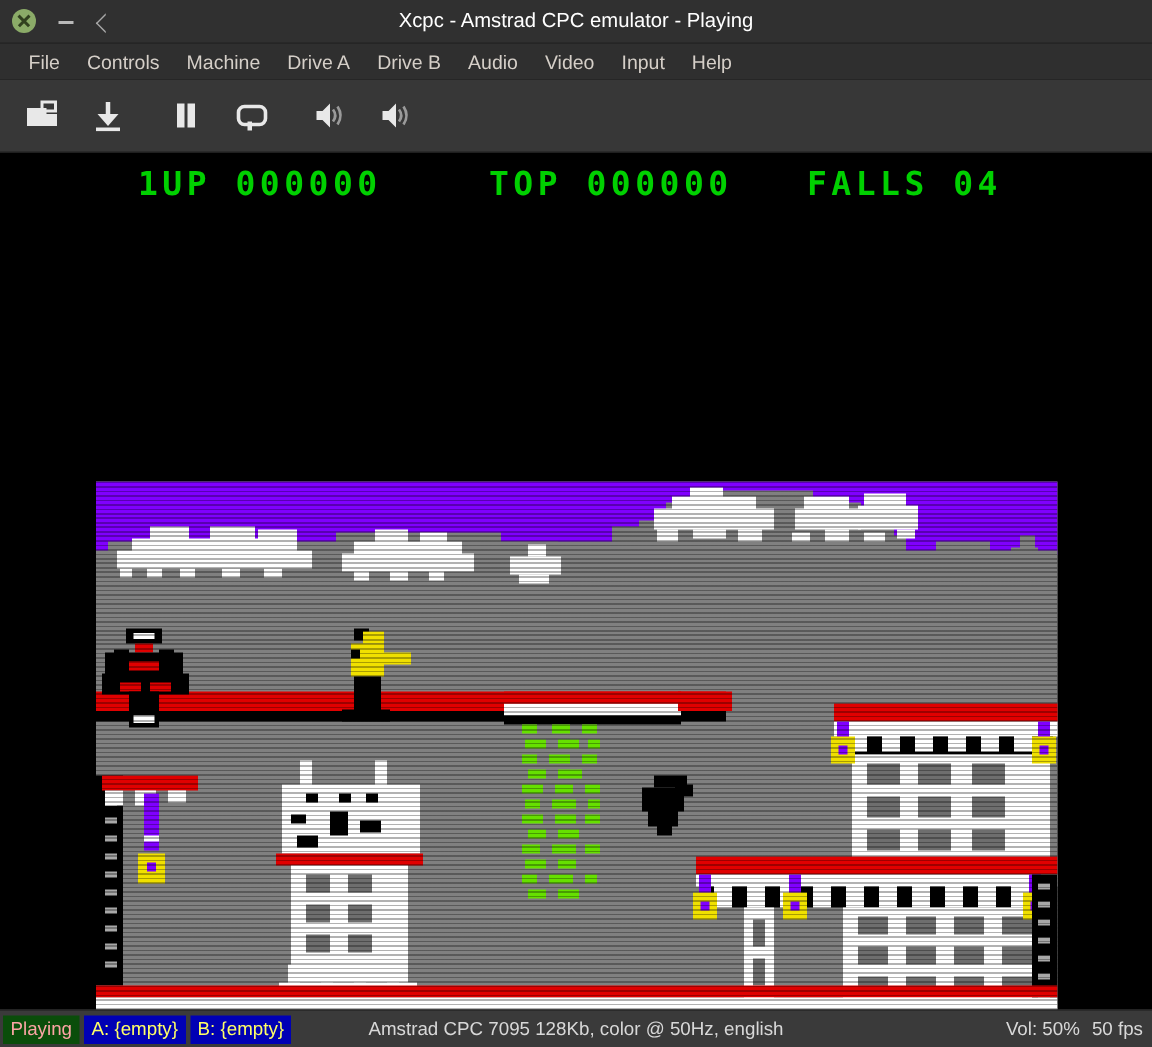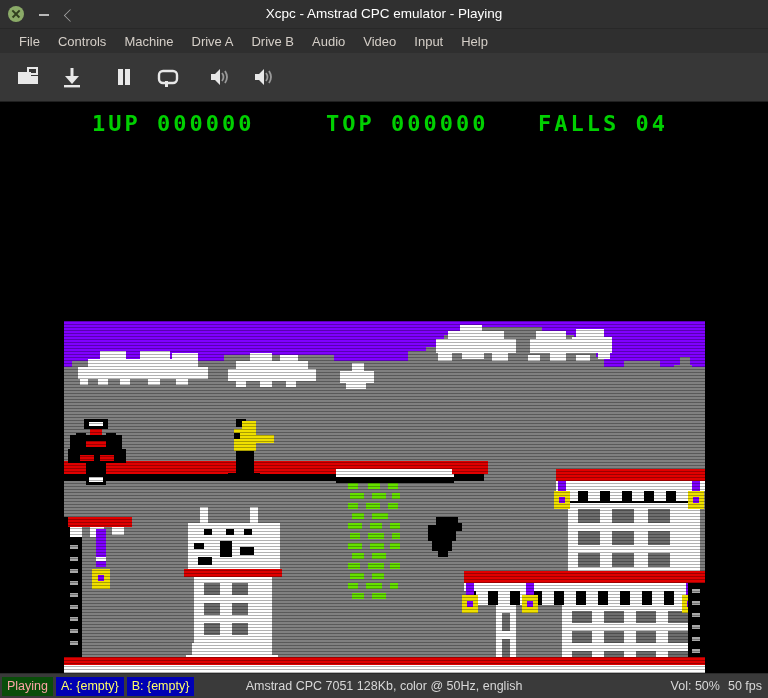--- a/index.html
+++ b/index.html
@@ -597,20 +597,20 @@
         <div class="pf redbar" style="left:0;top:336px; width:641px; height:8px;"></div>
         <div class="pf whitebar" style="left:0;top:344px; width:641px; height:11px;"></div>
       </div>
     </div>
   </div>
 
   <div class="statusbar">
     <div class="badge badge-play">Playing</div>
     <div class="badge badge-drive">A: {empty}</div>
     <div class="badge badge-drive">B: {empty}</div>
-    <div class="status-center">Amstrad CPC 7051 128Kb, color @ 50Hz, english</div>
+    <div class="status-center">Amstrad CPC 7095 128Kb, color @ 50Hz, english</div>
     <div class="status-right">
       <span>Vol: 50%</span>
       <span>50 fps</span>
     </div>
   </div>
 
 </div>
 
 </body></html>

